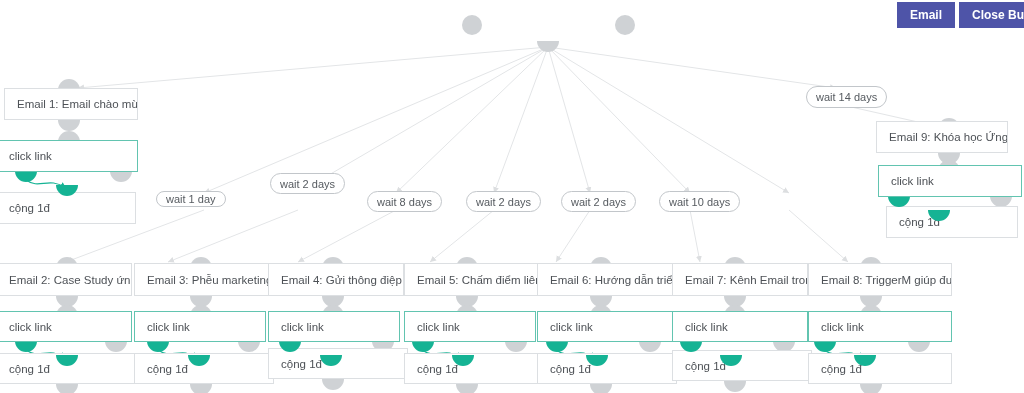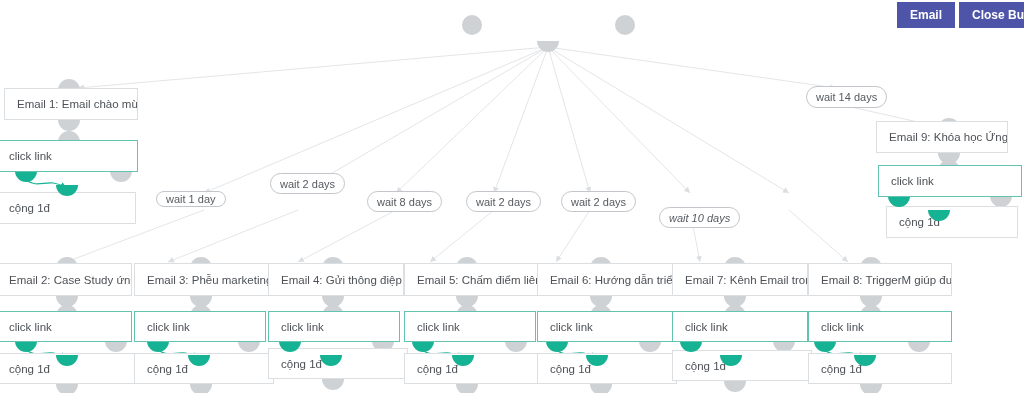--- a/index.html
+++ b/index.html
@@ -203,21 +203,21 @@
   </div>
   <div class="node wait" style="left:367px; top:191px; height:21px;">
     <span>wait 8 days</span>
   </div>
   <div class="node wait" style="left:466px; top:191px; height:21px;">
     <span>wait 2 days</span>
   </div>
   <div class="node wait" style="left:561px; top:191px; height:21px;">
     <span>wait 2 days</span>
   </div>
-  <div class="node wait" style="left:659px; top:207px; height:21px;font-style:italic;">
+  <div class="node wait" style="left:659px; top:191px; height:21px;">
     <span>wait 10 days</span>
   </div>
 
   <div class="handle top" style="left:56px; top:257px;"></div>
   <div class="node" style="left:-4px; top:263px; width:136px; height:33px;">
     <span>Email 2: Case Study ứng d...</span>
   </div>
   <div class="handle bottom" style="left:56px; top:296px;"></div>
 
   <div class="handle top" style="left:190px; top:257px;"></div>

